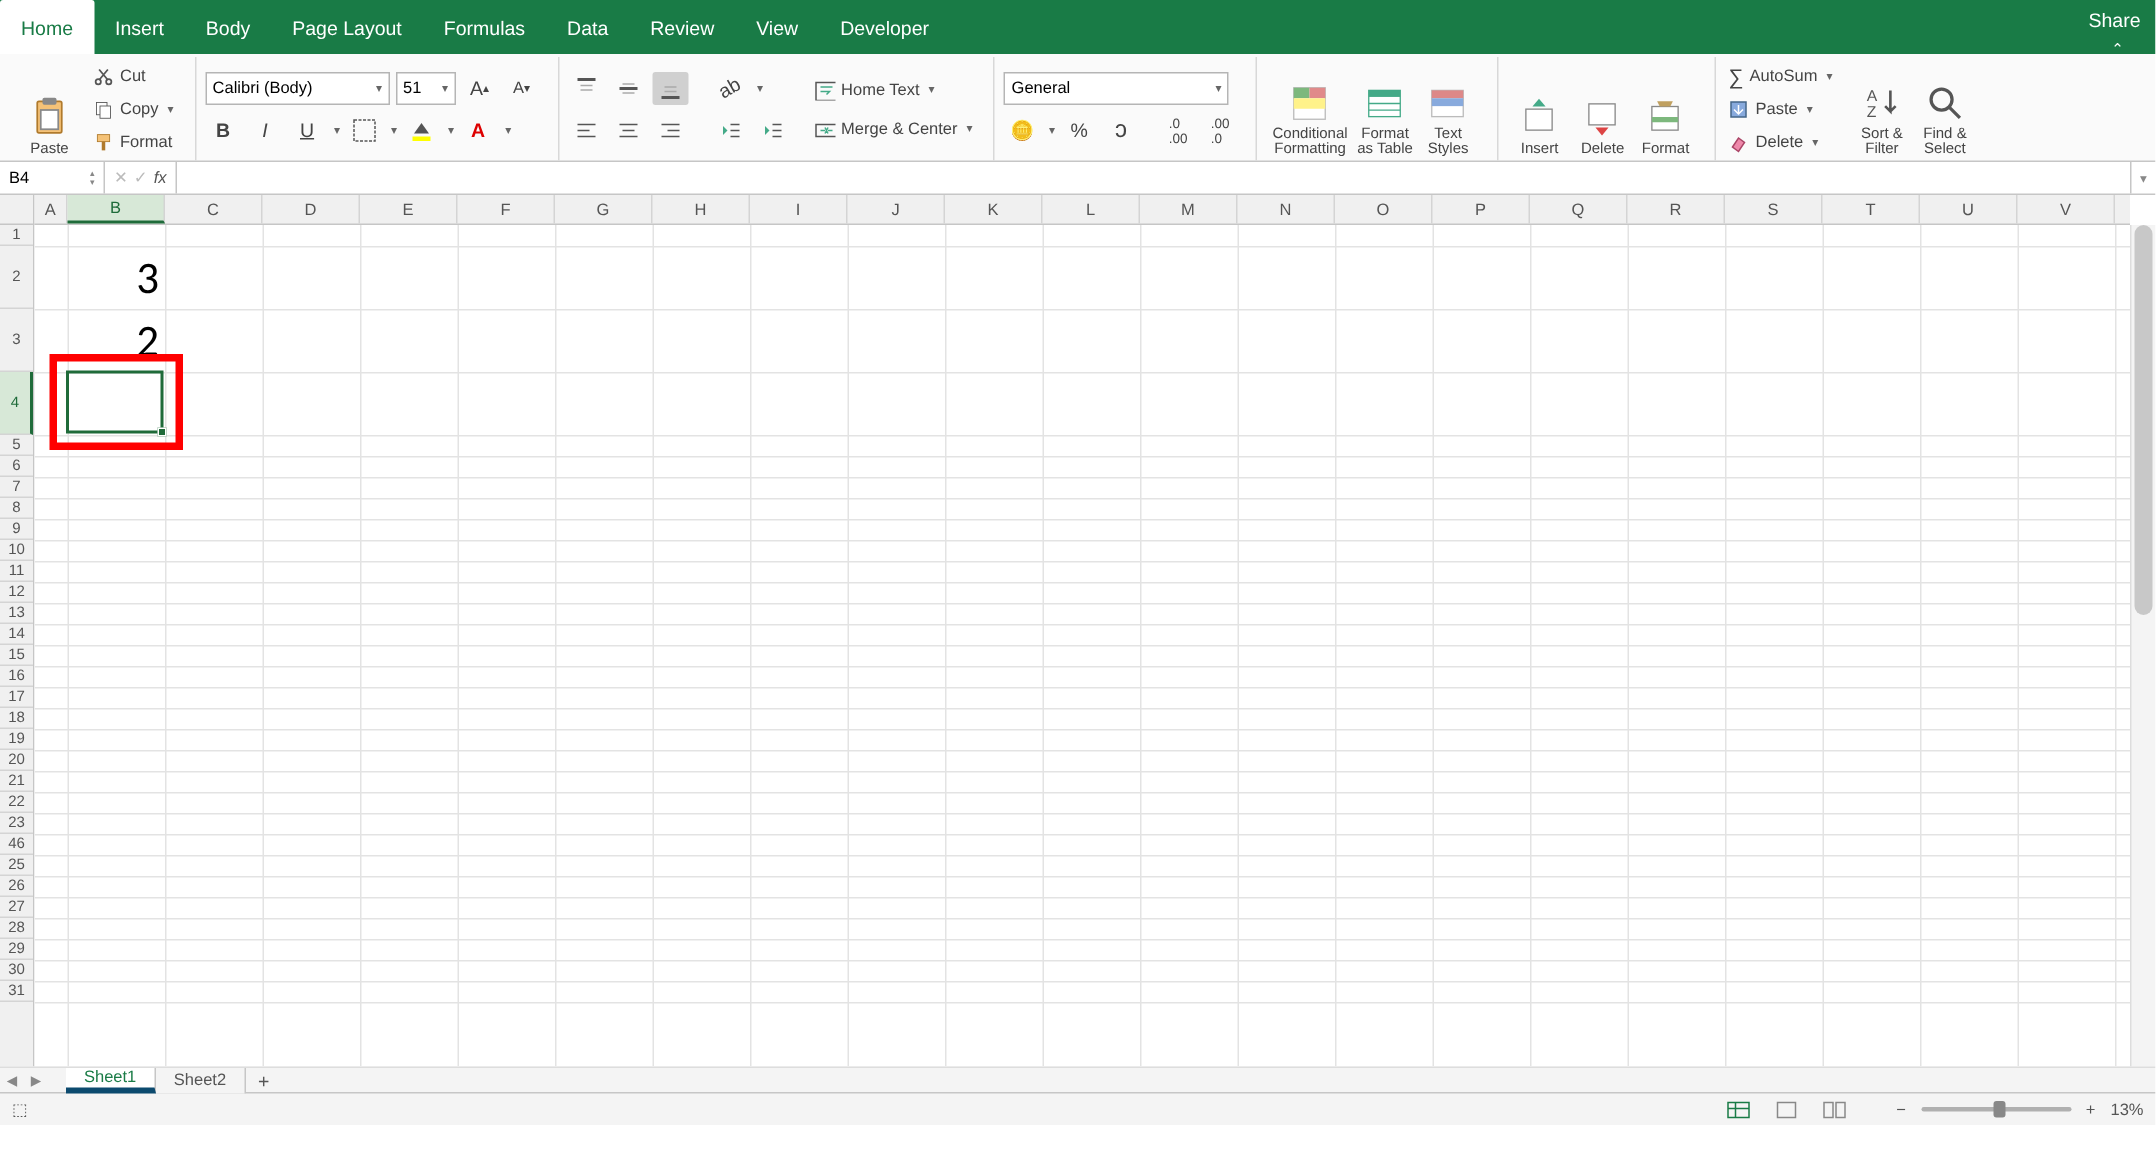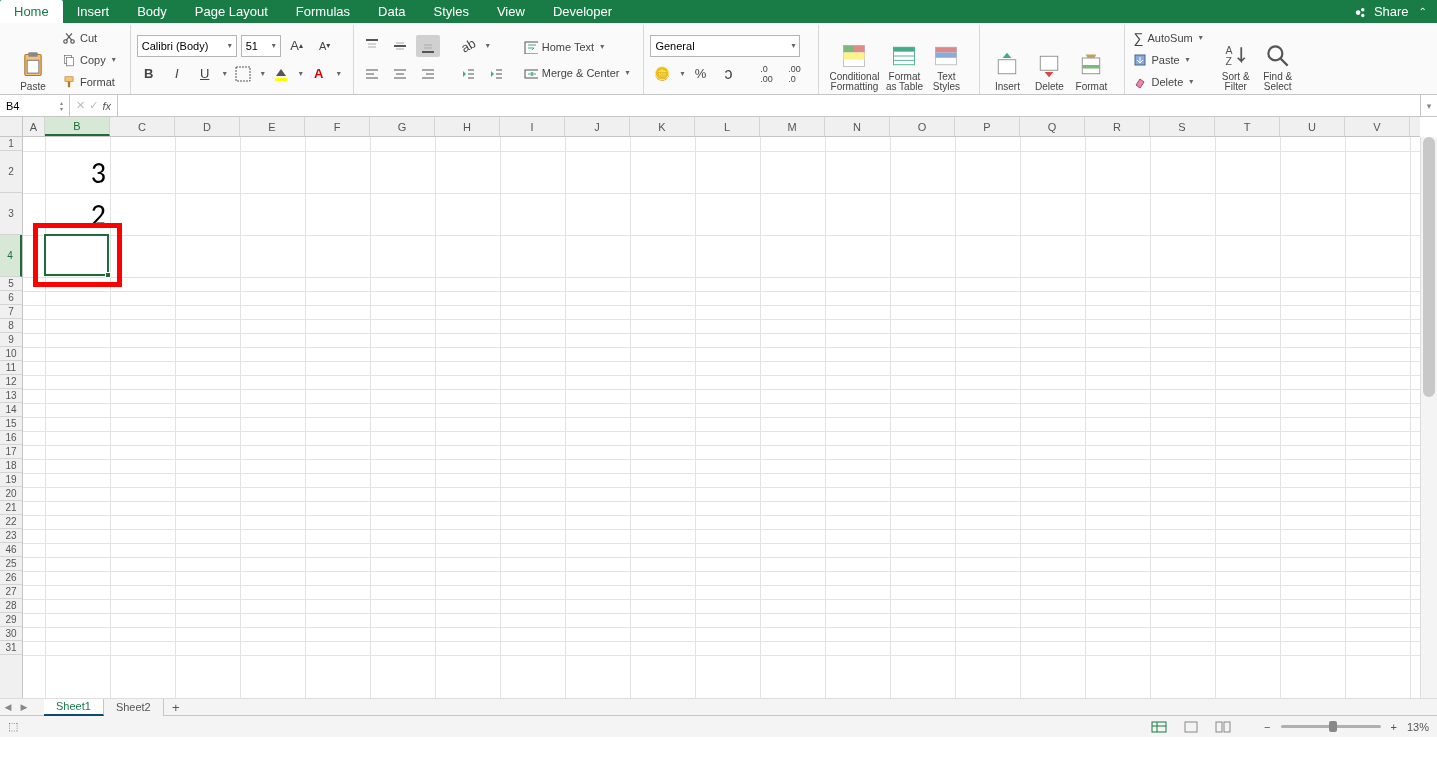--- a/index.html
+++ b/index.html
@@ -1,39 +1,39 @@
 <!DOCTYPE html>
 <html><head>
 <meta charset="utf-8">
 <style>
 * { box-sizing: border-box; margin: 0; padding: 0; font-family: -apple-system, "Segoe UI", Arial, sans-serif; }
 html, body { width: 1437px; height: 770px; overflow: hidden; background: #fff; }
 
 
-.ribbon-tabs { height: 23px; background: #197b46; display: flex; align-items: stretch; color: #fff; font-size: 13px; user-select: none; }
+.ribbon-tabs { height: 36px; background: #197b46; display: flex; align-items: stretch; color: #fff; font-size: 13px; user-select: none; }
 .ribbon-tab { padding: 0 14px; display: flex; align-items: center; cursor: pointer; }
 .ribbon-tab.active { background: #fff; color: #197b46; border-top-left-radius: 2px; border-top-right-radius: 2px; }
 .ribbon-spacer { flex: 1; }
-.share-btn { display: flex; align-items: center; gap: 6px; padding: 0 10px; cursor: pointer; }
+.share-btn { display: flex; align-items: center; gap: 6px; padding: 0 10px; cursor: pointer; flex-direction: column; }
 .share-btn svg { width: 14px; height: 14px; fill: #fff; }
 .chevron { font-size: 10px; margin-left: 4px; }
 
 
 .ribbon-body { height: 72px; background: #fafafa; border-bottom: 1px solid #c6c6c6; display: flex; align-items: stretch; padding: 2px 0 0 6px; gap: 0; }
 .ribbon-group { display: flex; flex-direction: row; align-items: stretch; padding: 2px 12px 2px 6px; border-right: 1px solid #d8d8d8; }
 .vstack { display: flex; flex-direction: column; justify-content: center; gap: 2px; }
 .hstack { display: flex; flex-direction: row; align-items: center; gap: 4px; }
 .big-btn { display: flex; flex-direction: column; align-items: center; justify-content: flex-end; gap: 2px; width: 42px; cursor: pointer; font-size: 10px; color: #444; }
 .big-btn.wide { width: 58px; }
 .big-btn svg, .big-btn .emoji { width: 28px; height: 28px; }
 .mini-row { display: flex; align-items: center; gap: 4px; font-size: 11px; color: #444; cursor: pointer; height: 20px; padding: 0 2px; }
 .mini-row svg { width: 14px; height: 14px; }
 .dd { font-size: 8px; color: #666; margin-left: 2px; }
 
-.font-select { width: 100px; height: 22px; border: 1px solid #b5b5b5; background: #fff; font-size: 11px; padding: 0 4px; display: flex; align-items: center; justify-content: space-between; cursor: pointer; }
+.font-select { width: 123px; height: 22px; border: 1px solid #b5b5b5; background: #fff; font-size: 11px; padding: 0 4px; display: flex; align-items: center; justify-content: space-between; cursor: pointer; }
 .size-select { width: 40px; height: 22px; border: 1px solid #b5b5b5; background: #fff; font-size: 11px; padding: 0 4px; display: flex; align-items: center; justify-content: space-between; cursor: pointer; }
 .square-btn { width: 24px; height: 22px; display: flex; align-items: center; justify-content: center; cursor: pointer; font-size: 13px; color: #444; border-radius: 2px; }
 .square-btn.active { background: #d0d0d0; }
 
 .num-select { width: 150px; height: 22px; border: 1px solid #b5b5b5; background: #fff; font-size: 11px; padding: 0 4px; display: flex; align-items: center; justify-content: space-between; cursor: pointer; }
 
 
 .formula-row { height: 22px; background: #fff; border-bottom: 1px solid #c6c6c6; display: flex; align-items: stretch; }
 .name-box { width: 70px; border-right: 1px solid #c6c6c6; display: flex; align-items: center; padding: 0 6px; font-size: 11px; justify-content: space-between; }
 .name-box .arrows { display:flex; flex-direction:column; line-height:6px; font-size:6px; color:#888; }
@@ -61,21 +61,21 @@
 .cell-val { position:absolute; font-size:30px; font-family:Calibri, Arial, sans-serif; text-align:right; padding-right:4px; display:flex; align-items:center; justify-content:flex-end; }
 .selection { position:absolute; border:2px solid #1f6b3a; pointer-events:none; }
 .selection .handle { position:absolute; right:-4px; bottom:-4px; width:6px; height:6px; background:#1f6b3a; border:1px solid #fff; }
 .highlight-box { position:absolute; border:5px solid #ff0000; pointer-events:none; }
 
 .scroll-v { position:absolute; right:0; top:20px; bottom:17px; width:17px; background:#f4f4f4; border-left:1px solid #ddd; }
 .scroll-v .thumb { position:absolute; left:2px; right:2px; top:0; height:260px; background:#c8c8c8; border-radius:6px; }
 .scroll-h-area { position:absolute; left:0; right:0; bottom:0; height:17px; display:flex; background:#f4f4f4; border-top:1px solid #ddd; align-items:center; }
 .sheet-nav-btn { width:16px; text-align:center; font-size:9px; color:#888; cursor:pointer; }
 .sheet-tab { height:17px; padding:0 12px; font-size:11px; display:flex; align-items:center; border-right:1px solid #c6c6c6; cursor:pointer; background:#f4f4f4; color:#555; }
-.sheet-tab.active { background:#fff; color:#197b46; border-bottom:2px solid #0c4a6e; }
+.sheet-tab.active { background:#fff; color:#197b46; border-bottom:4px solid #0c4a6e; }
 .add-sheet { width:24px; text-align:center; font-size:13px; color:#555; cursor:pointer; }
 .scroll-h { flex:1; position:relative; margin-left:120px; }
 .scroll-h .thumb { position:absolute; top:3px; bottom:3px; left:0; width:340px; background:#c8c8c8; border-radius:6px; }
 
 
 .status-bar { height: 22px; background:#f4f4f4; border-top:1px solid #c6c6c6; display:flex; align-items:center; font-size:11px; color:#555; padding:0 8px; gap:10px; }
 .status-spacer { flex:1; }
 .view-btn { width:22px; height:18px; display:flex; align-items:center; justify-content:center; cursor:pointer; color:#888; }
 .view-btn.active { color:#197b46; }
 .zoom-slider { width:100px; height:3px; background:#b0b0b0; position:relative; border-radius:2px; }
@@ -88,21 +88,21 @@
 <body>
 
 <div class="ribbon-tabs">
 
   <div class="ribbon-tab active">Home</div>
     <div class="ribbon-tab">Insert</div>
     <div class="ribbon-tab">Body</div>
     <div class="ribbon-tab">Page Layout</div>
     <div class="ribbon-tab">Formulas</div>
     <div class="ribbon-tab">Data</div>
-    <div class="ribbon-tab">Styles</div>
+    <div class="ribbon-tab">Review</div>
     <div class="ribbon-tab">View</div>
     <div class="ribbon-tab">Developer</div>
   <div class="ribbon-spacer"></div>
   <div class="share-btn">
     <svg viewBox="0 0 24 24">
         <path d="M15 5a3 3 0 1 1 0 6 3 3 0 0 1 0-6zm-8 4a4 4 0 1 1 0 8 4 4 0 0 1 0-8zm8 6a3 3 0 1 1 0 6 3 3 0 0 1 0-6z"></path>
       </svg>
     <span>Share</span>
     <span class="chevron">⌃</span>
   </div>

